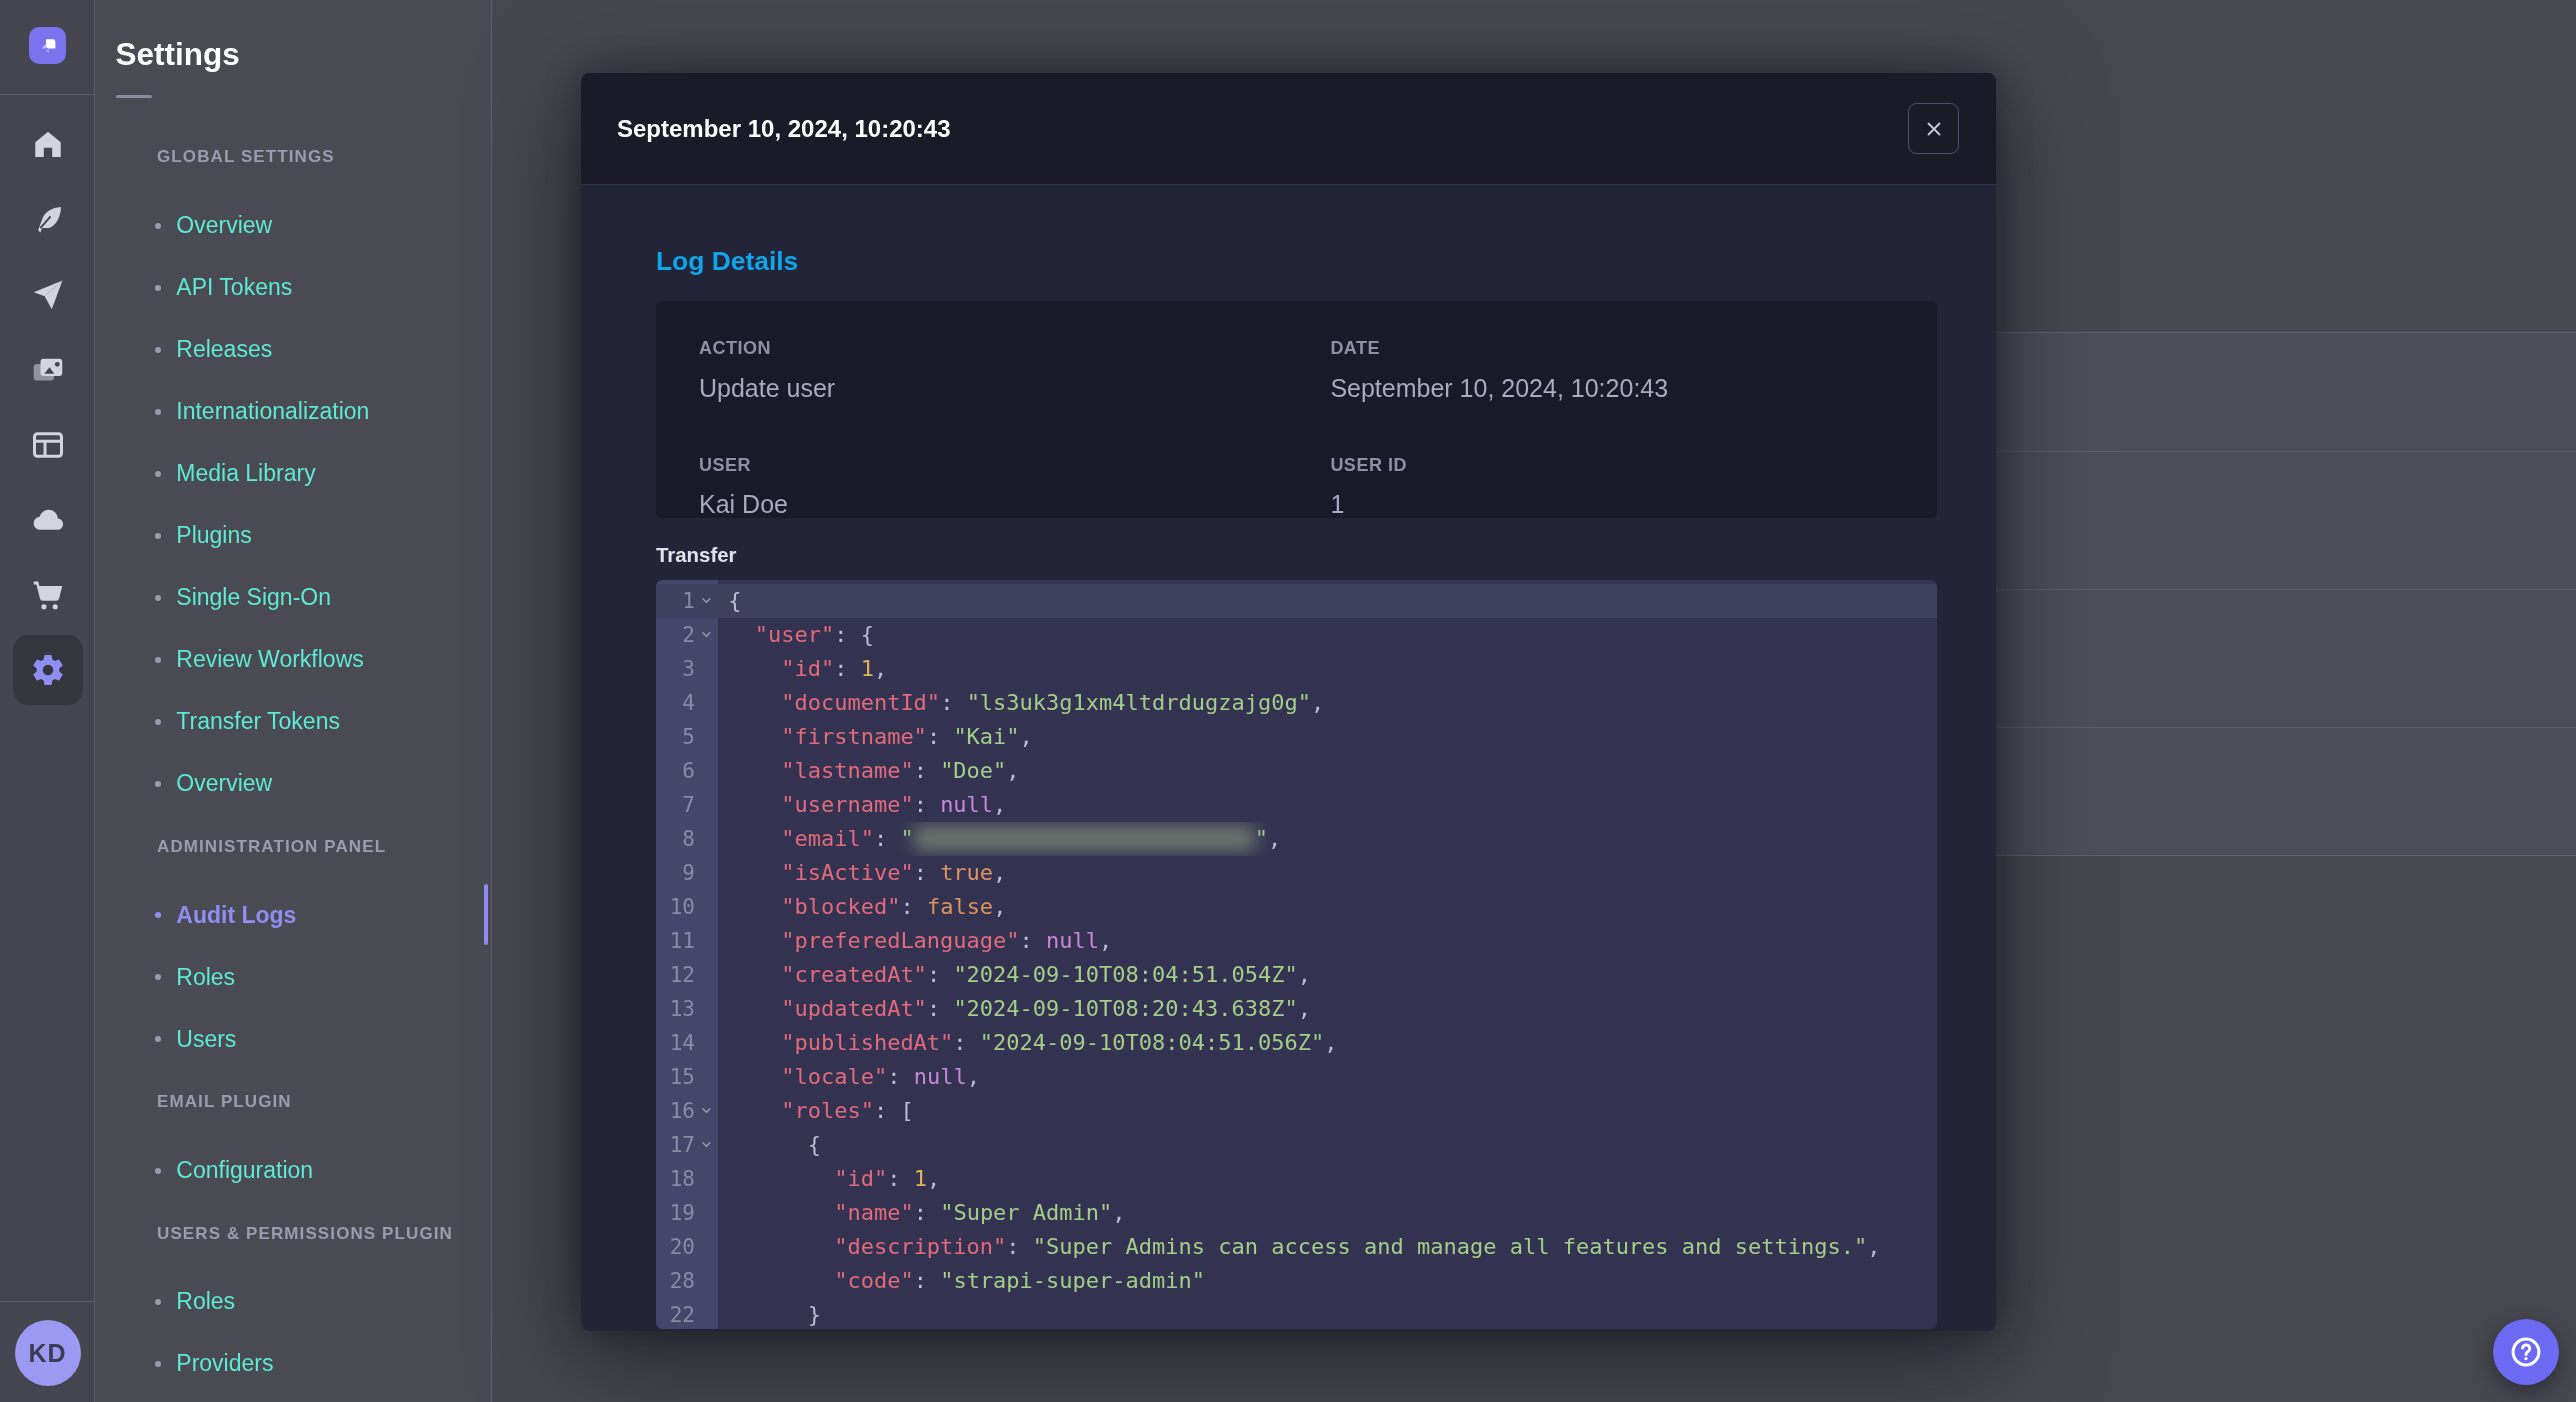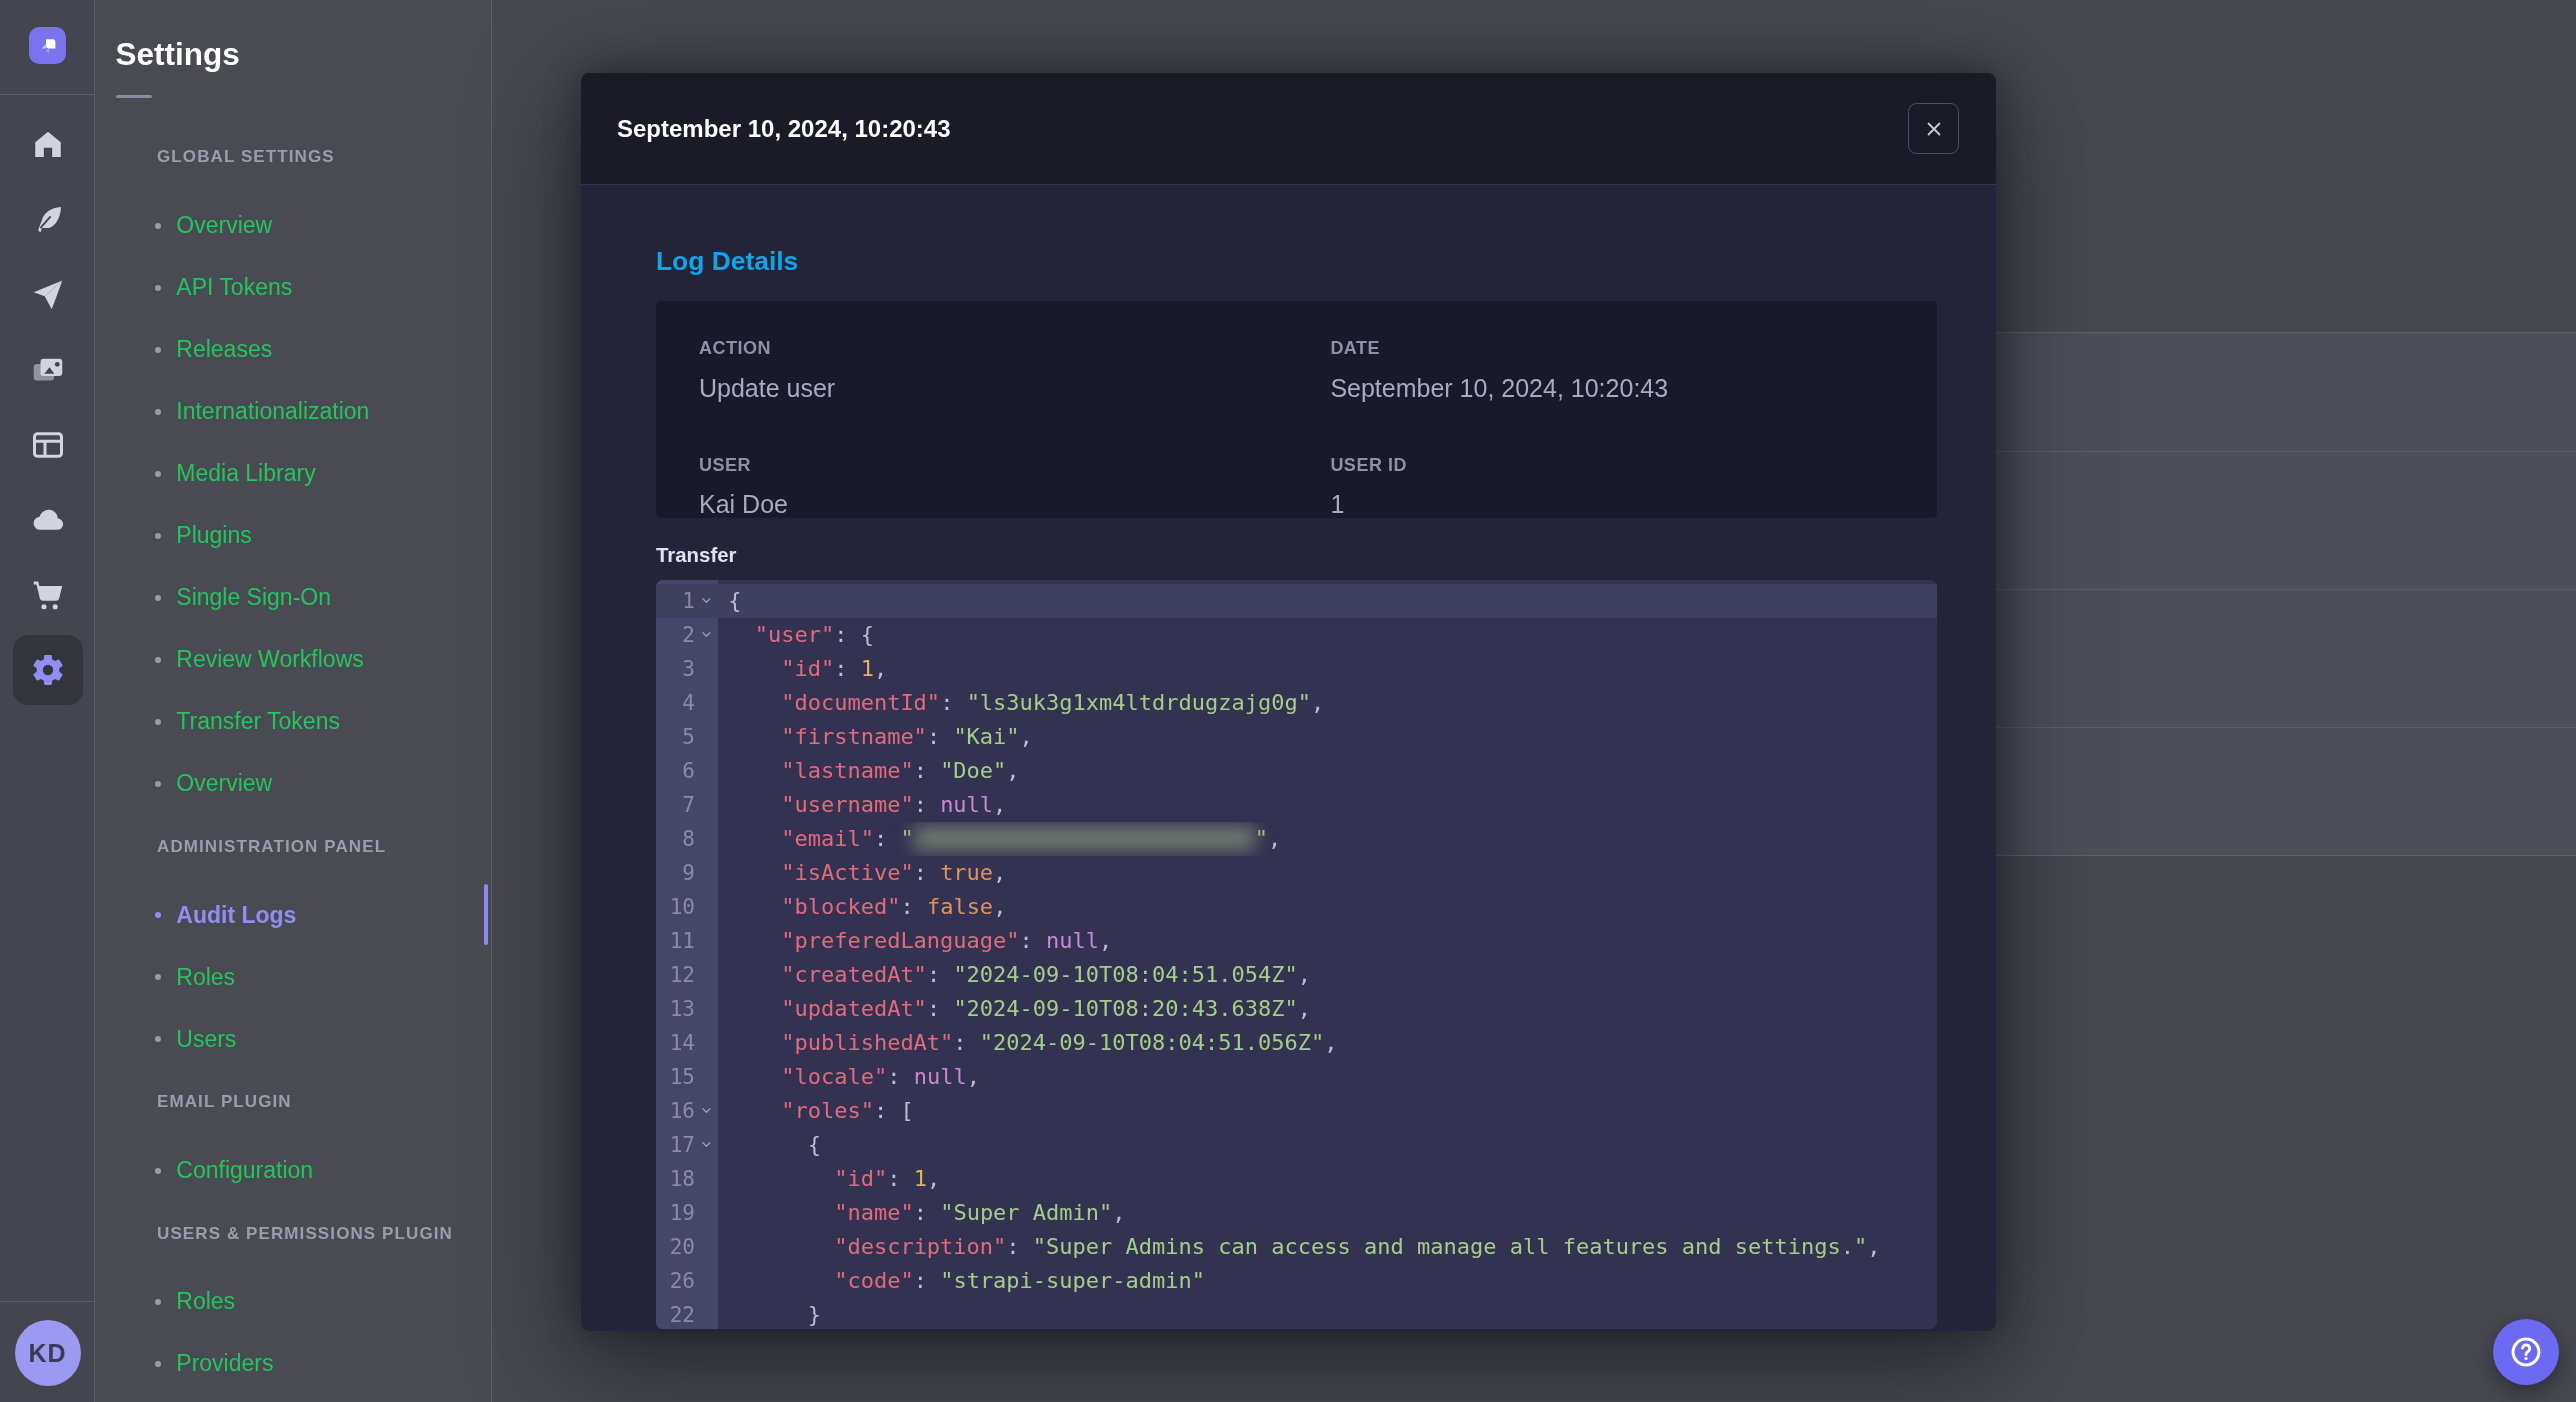--- a/index.html
+++ b/index.html
@@ -30,21 +30,21 @@
     background:#4A4A53; border-right:0.9px solid #5E5E6A; z-index:4; }
   .sb-title { margin:36px 0 0 20.4px; font-size:31.5px; font-weight:700; color:#FFFFFF; }
   .sb-title-divider { width:36px; height:3.4px; border-radius:1.7px; background:#8B8BA1; margin:22px 0 0 21px; }
   .section { margin-top:22px; }
   .section:first-of-type { margin-top:49px; }
   .section-label { margin-left:62px; font-size:17px; font-weight:700; color:#9C9CAE;
     letter-spacing:1.1px; height:20.4px; line-height:20.4px; }
   .section ul { list-style:none; margin-top:27px; }
   .sb-item { height:62px; display:flex; align-items:center; padding-left:60px; cursor:pointer; }
   .sb-bullet { width:6px; height:6px; border-radius:50%; background:#9A9AAE; margin-right:15.3px; flex:0 0 auto; }
-  .sb-label { font-size:23px; color:#22c55e; }
+  .sb-label { font-size:23px; color:#5eead4; }
   .sb-item.active .sb-label { color:var(--c-active,#908DF3); font-weight:600; }
   .sb-item.active .sb-bullet { background:var(--c-active,#908DF3); }
   .active-bar { position:absolute; right:2.6px; top:884px; width:4.3px; height:61px; border-radius:2.6px;
     background:var(--c-active,#9390F2); }
 
   
   .main-bg { position:absolute; left:492px; top:0; right:0; bottom:0; background:#47474F; }
   .bg-card { position:absolute; left:1193px; top:332px; width:1288px; height:524px;
     background:#4E4E59; border:0.9px solid #61616F; border-radius:8.5px; }
   .bg-divider { position:absolute; left:0; right:0; height:0.9px; background:#5D5D69; }
@@ -326,21 +326,21 @@
           <div class="cm-line"><span class="ln">15</span><span class="fold"></span><span class="code-text"><span class="tok tok-p">    </span><span class="tok tok-k">"locale"</span><span class="tok tok-p">: </span><span class="tok tok-u">null</span><span class="tok tok-p">,</span></span></div>
           <div class="cm-line"><span class="ln">16</span><span class="fold"><svg width="12.8" height="12.8" viewBox="0 0 24 24">
                 <path d="M5.5 9l6.5 6.5L18.5 9" stroke="#9A9AB8" stroke-width="2.4" fill="none" stroke-linecap="round"></path>
               </svg></span><span class="code-text"><span class="tok tok-p">    </span><span class="tok tok-k">"roles"</span><span class="tok tok-p">: [</span></span></div>
           <div class="cm-line"><span class="ln">17</span><span class="fold"><svg width="12.8" height="12.8" viewBox="0 0 24 24">
                 <path d="M5.5 9l6.5 6.5L18.5 9" stroke="#9A9AB8" stroke-width="2.4" fill="none" stroke-linecap="round"></path>
               </svg></span><span class="code-text"><span class="tok tok-p">      {</span></span></div>
           <div class="cm-line"><span class="ln">18</span><span class="fold"></span><span class="code-text"><span class="tok tok-p">        </span><span class="tok tok-k">"id"</span><span class="tok tok-p">: </span><span class="tok tok-n">1</span><span class="tok tok-p">,</span></span></div>
           <div class="cm-line"><span class="ln">19</span><span class="fold"></span><span class="code-text"><span class="tok tok-p">        </span><span class="tok tok-k">"name"</span><span class="tok tok-p">: </span><span class="tok tok-s">"Super Admin"</span><span class="tok tok-p">,</span></span></div>
           <div class="cm-line"><span class="ln">20</span><span class="fold"></span><span class="code-text"><span class="tok tok-p">        </span><span class="tok tok-k">"description"</span><span class="tok tok-p">: </span><span class="tok tok-s">"Super Admins can access and manage all features and settings."</span><span class="tok tok-p">,</span></span></div>
-          <div class="cm-line"><span class="ln">26</span><span class="fold"></span><span class="code-text"><span class="tok tok-p">        </span><span class="tok tok-k">"code"</span><span class="tok tok-p">: </span><span class="tok tok-s">"strapi-super-admin"</span></span></div>
+          <div class="cm-line"><span class="ln">28</span><span class="fold"></span><span class="code-text"><span class="tok tok-p">        </span><span class="tok tok-k">"code"</span><span class="tok tok-p">: </span><span class="tok tok-s">"strapi-super-admin"</span></span></div>
           <div class="cm-line"><span class="ln">22</span><span class="fold"></span><span class="code-text"><span class="tok tok-p">      }</span></span></div>
           <div class="cm-line"><span class="ln">23</span><span class="fold"></span><span class="code-text"></span></div>
         </div>
     </div>
   </div>
 </section>
 
 <button class="help-fab">
   <svg viewBox="0 0 24 24">
     <circle cx="12" cy="12" r="8.6" fill="none" stroke="#FFFFFF" stroke-width="2"></circle>

